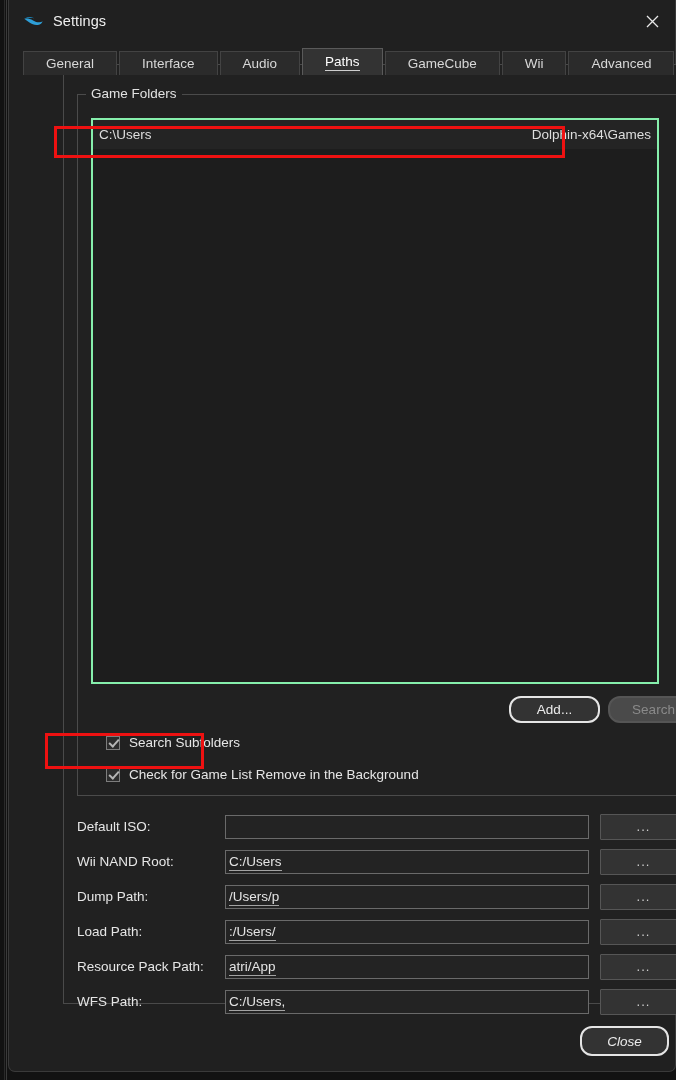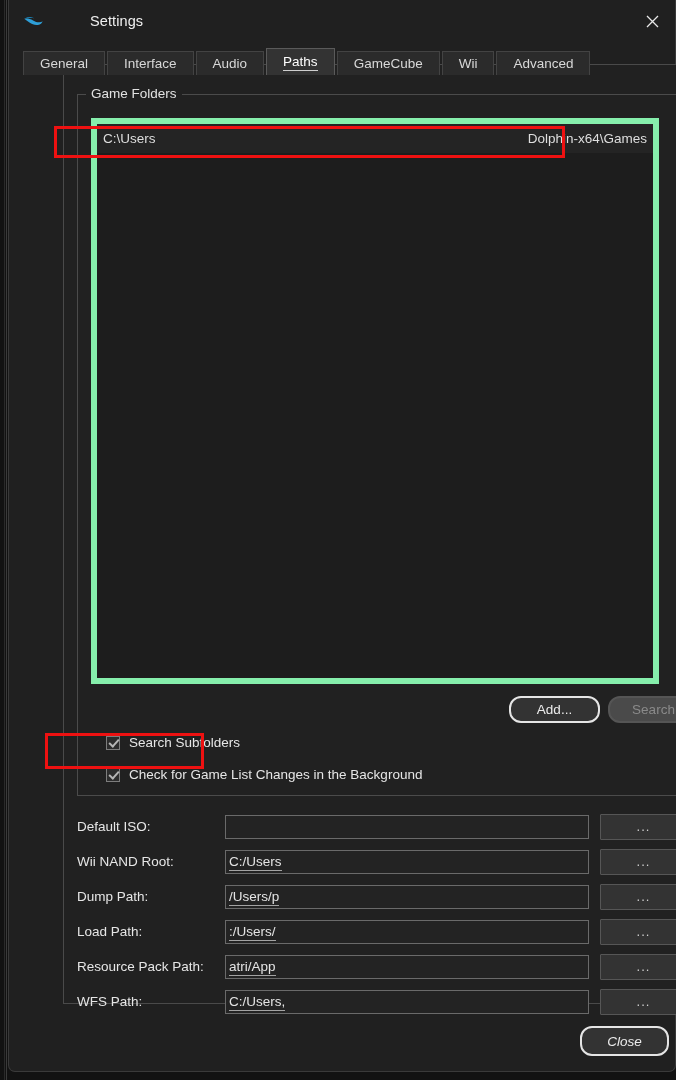--- a/index.html
+++ b/index.html
@@ -44,21 +44,20 @@
     border-radius: 0 0 7px 7px;
   }
 
   
   #titlebar {
     position: relative;
     height: 42px;
     background: #202020;
     display: flex;
     align-items: center;
-    gap: 37px;
   }
   #app-icon {
     width: 20px;
     height: 20px;
     margin-left: 14px;
     margin-right: 10px;
     flex: none;
   }
   #window-title {
     font-size: 14.5px;
@@ -84,21 +83,21 @@
     left: 14px;
     top: 48px;
     height: 27px;
     display: flex;
     align-items: flex-end;
     z-index: 5;
   }
   .tab {
     height: 24px;
     line-height: 24px;
-    padding: 0 16px;
+    padding: 0 22px;
     font-size: 13.5px;
     color: #d8d8d8;
     background: #2b2b2b;
     border: 1px solid #434343;
     border-bottom: none;
     margin-right: 2px;
     box-sizing: border-box;
     cursor: pointer;
     white-space: nowrap;
   }
@@ -149,21 +148,21 @@
     color: #e2e2e2;
   }
 
   
   #folder-list {
     position: absolute;
     left: 13px;
     top: 23px;
     width: 568px;
     height: 566px;
-    border: 6px solid #86efac;
+    border: 2px solid #86efac;
     background: #1d1d1d;
     box-sizing: border-box;
     overflow: hidden;
   }
   .list-row {
     height: 29px;
     display: flex;
     align-items: center;
     justify-content: space-between;
     padding: 0 6px;
@@ -366,21 +365,21 @@
       <div id="btn-add" class="btn">Add...</div>
       <div id="btn-remove" class="btn disabled">Search</div>
 
       <div id="chk-subfolders" class="checkrow">
         <span class="cbox checked"></span>
         <span>Search Subfolders</span>
       </div>
 
       <div id="chk-background" class="checkrow">
         <span class="cbox checked"></span>
-        <span>Check for Game List Changes in the Background</span>
+        <span>Check for Game List Remove in the Background</span>
       </div>
     </div>
 
     <div id="pathrows">
         <div class="pathrow">
           <div class="path-label">Default ISO:</div>
           <div class="path-input">
             <span class="clip" style="border-bottom: none;"></span>
           </div>
           <div class="path-browse">...</div>

